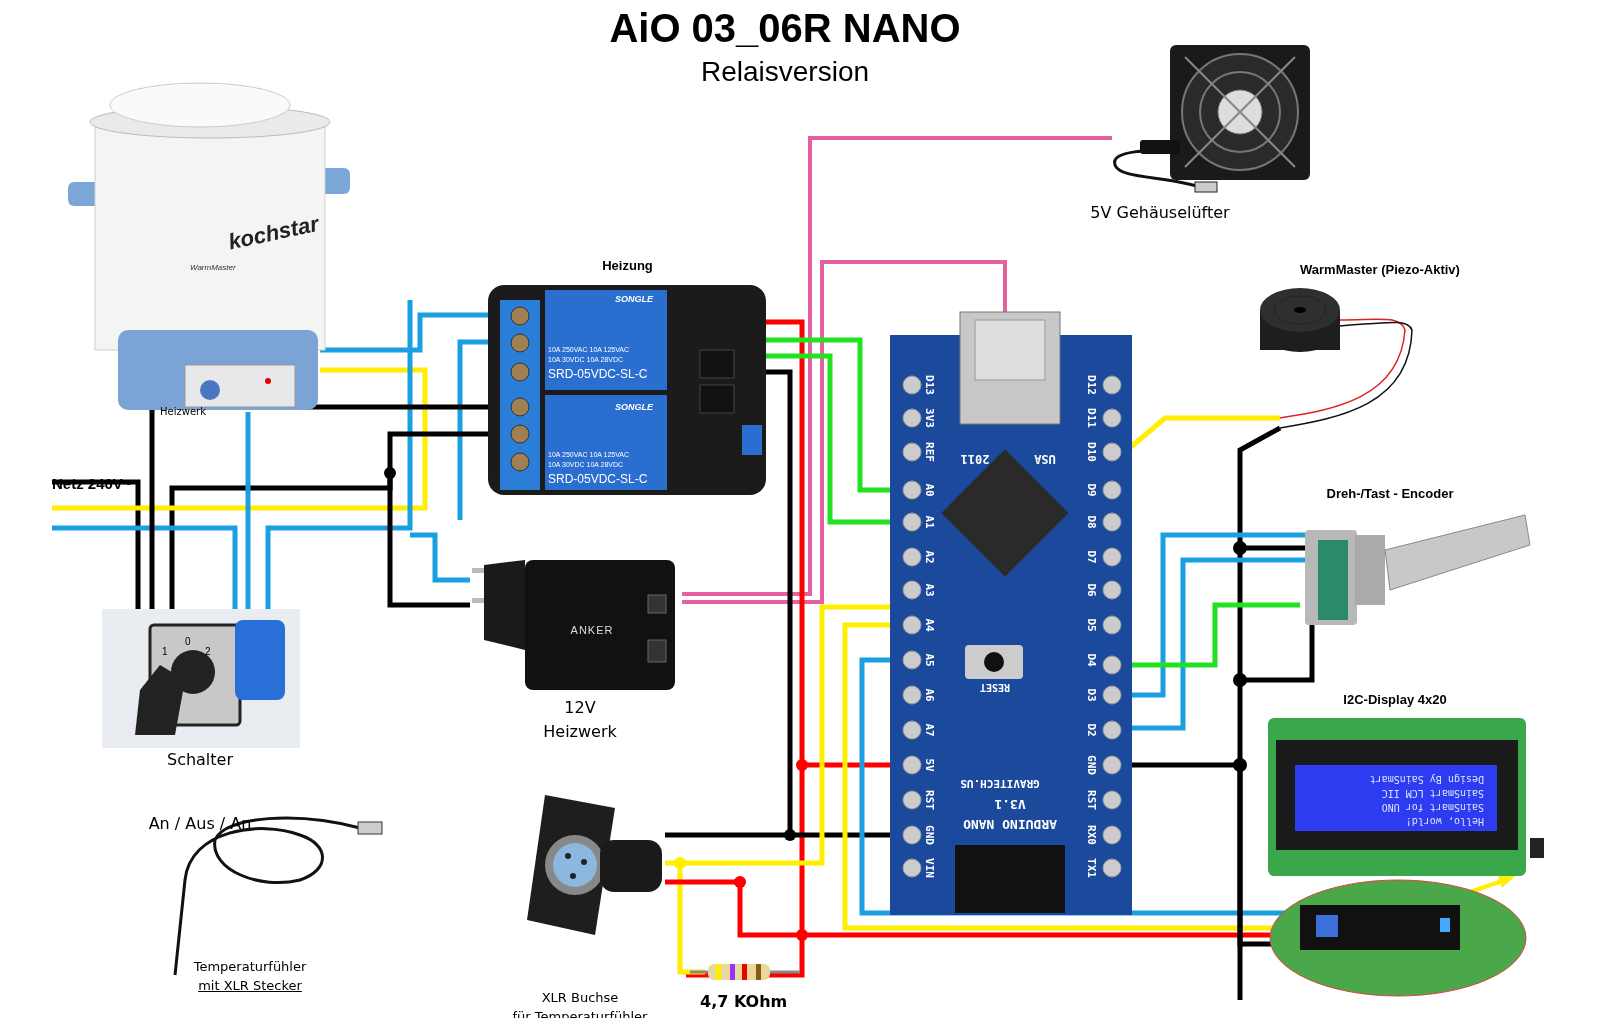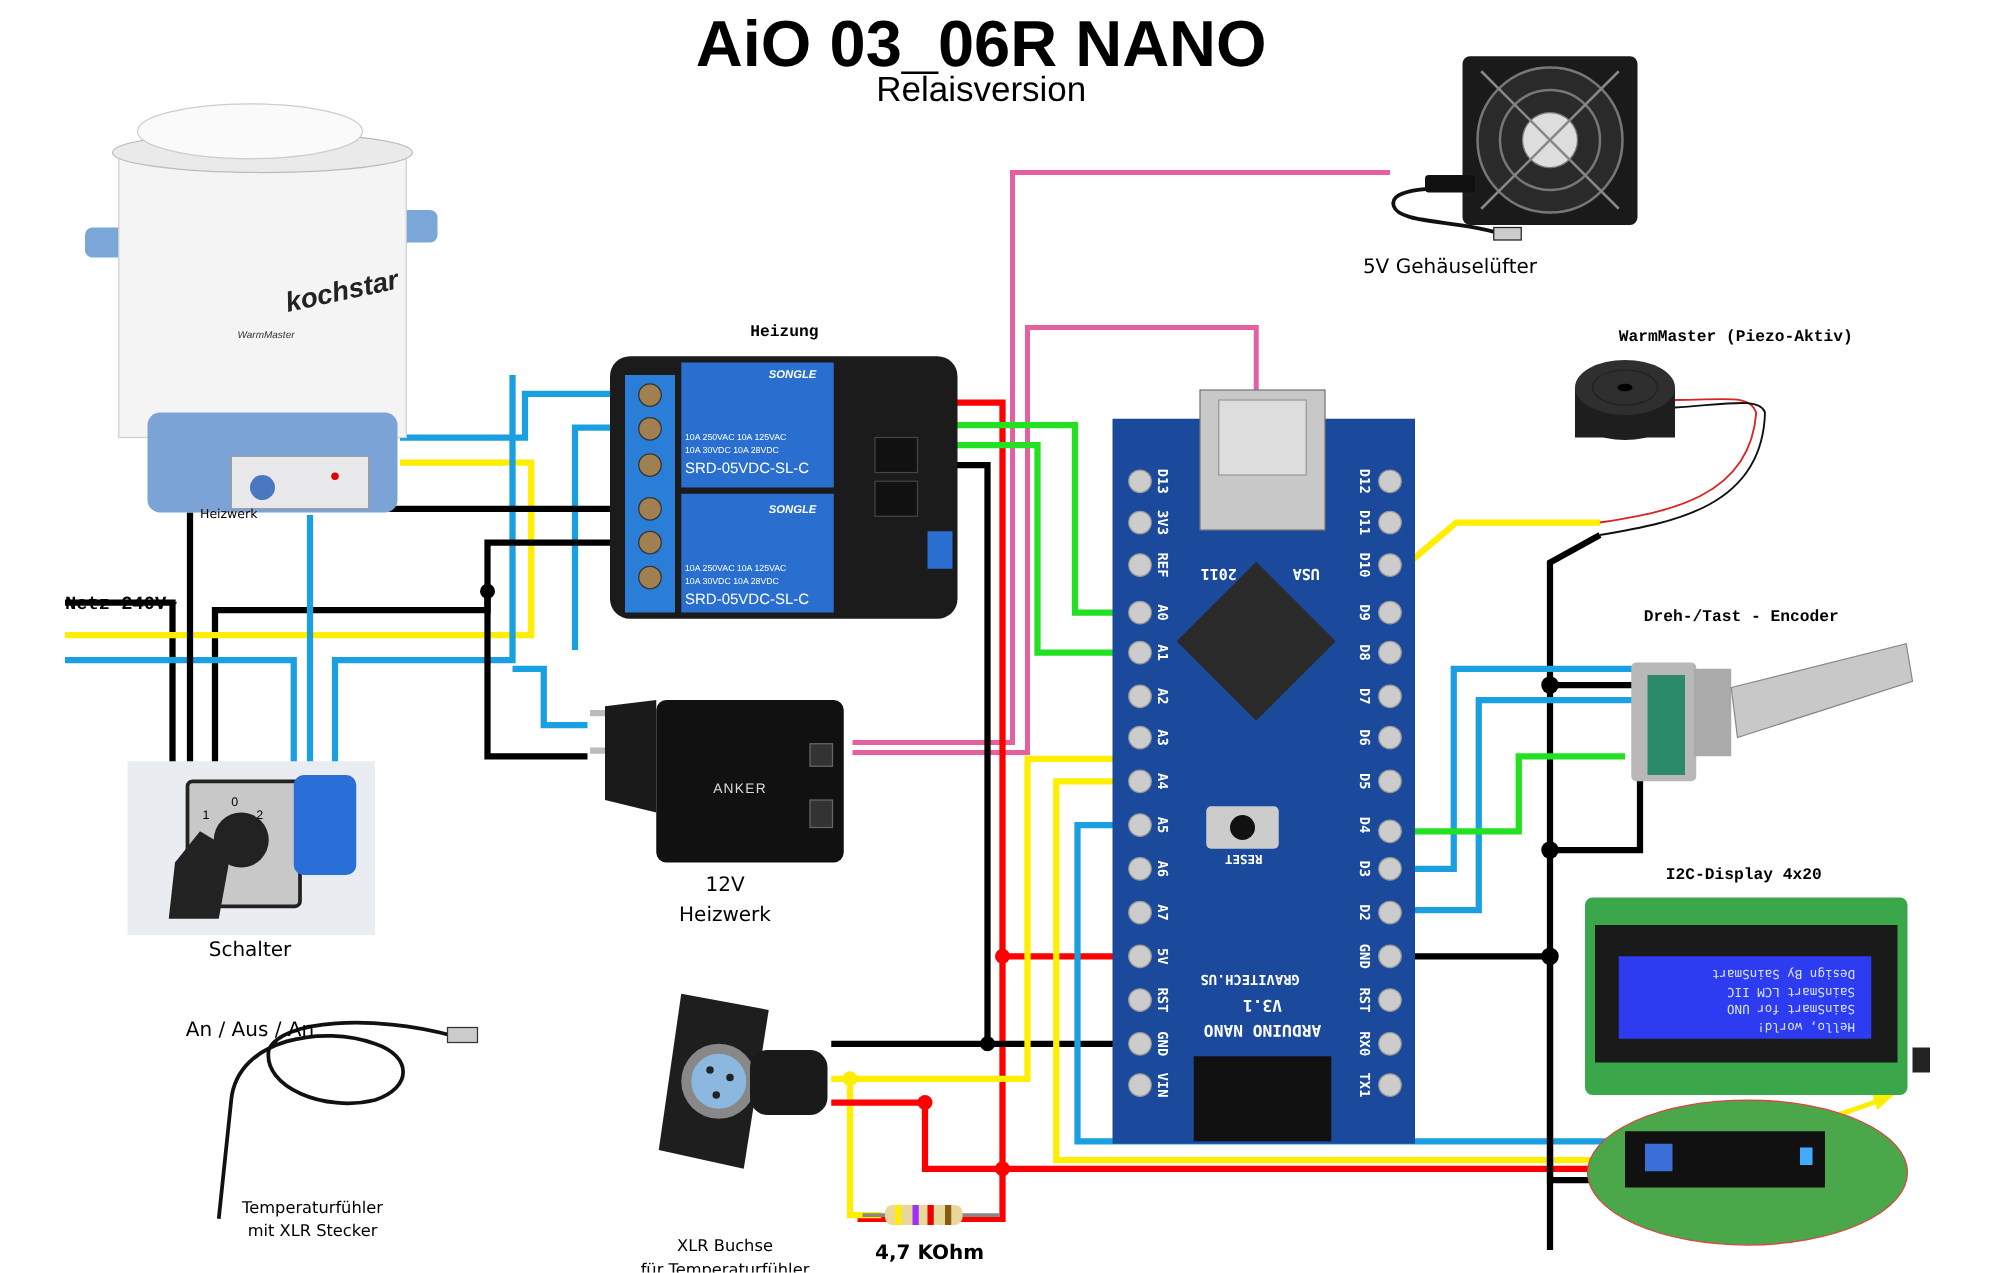--- a/index.html
+++ b/index.html
@@ -1,22 +1,22 @@
 <!DOCTYPE html>
 <html><head>
 <meta charset="utf-8">
 <style>
   html, body { margin:0; padding:0; background:#ffffff; }
   body { width:1601px; height:1018px; position:relative; overflow:hidden; font-family:"Liberation Sans", sans-serif; }
   #canvas { position:absolute; left:0; top:0; }
   .lbl { position:absolute; color:#000; white-space:nowrap; }
-  .title { font-weight:bold; font-size:52px; left:0; width:1570px; text-align:center; top:6px; }
+  .title { font-weight:bold; font-size:40px; left:0; width:1570px; text-align:center; top:6px; }
   .subtitle { font-size:28px; left:0; width:1570px; text-align:center; top:56px; }
   .cap { font-family:"DejaVu Sans", sans-serif; font-size:16px; text-align:center; }
-  .capb { font-family:Liberation Mono, monospace; font-size:13px; font-weight:bold; text-align:center; }
+  .capb { font-family:Liberation Sans, sans-serif; font-size:13px; font-weight:bold; text-align:center; }
   .caps { font-family:"DejaVu Sans", sans-serif; font-size:13px; text-align:center;margin-top:47px; }
 </style>
 </head>
 <body>
 
 <svg id="canvas" width="1601" height="1018" viewBox="0 0 1601 1018">
 
   <g id="wires" fill="none" stroke-width="5" stroke-linejoin="miter">
 
     <path stroke="#000" d="M52,482 H138 V610"></path>
@@ -300,14 +300,14 @@
 <div class="lbl capb" style="left:590px; top:258px; width:75px;">Heizung</div>
 <div class="lbl cap" style="left:540px; top:698px; width:80px;">12V</div>
 <div class="lbl cap" style="left:530px; top:722px; width:100px;">Heizwerk</div>
 <div class="lbl cap" style="left:1080px; top:203px; width:160px;">5V Gehäuselüfter</div>
 <div class="lbl capb" style="left:1295px; top:262px; width:170px;">WarmMaster (Piezo-Aktiv)</div>
 <div class="lbl capb" style="left:1315px; top:486px; width:150px;">Dreh-/Tast - Encoder</div>
 <div class="lbl capb" style="left:1330px; top:692px; width:130px;">I2C-Display 4x20</div>
 <div class="lbl caps" style="left:520px; top:943px; width:120px;">XLR Buchse</div>
 <div class="lbl caps" style="left:500px; top:962px; width:160px;">für Temperaturfühler</div>
 <div class="lbl caps" style="left:180px; top:912px; width:140px;">Temperaturfühler</div>
-<div class="lbl caps" style="left:180px; top:931px; width:140px;">mit XLR Stecker</div>
+<div class="lbl caps" style="left:180px; top:931px; width:140px;text-decoration:underline;">mit XLR Stecker</div>
 <div class="lbl caps" style="left:700px; top:945px; width:80px; font-weight:bold; font-size:16px;">4,7 KOhm</div>
 
 </body></html>

